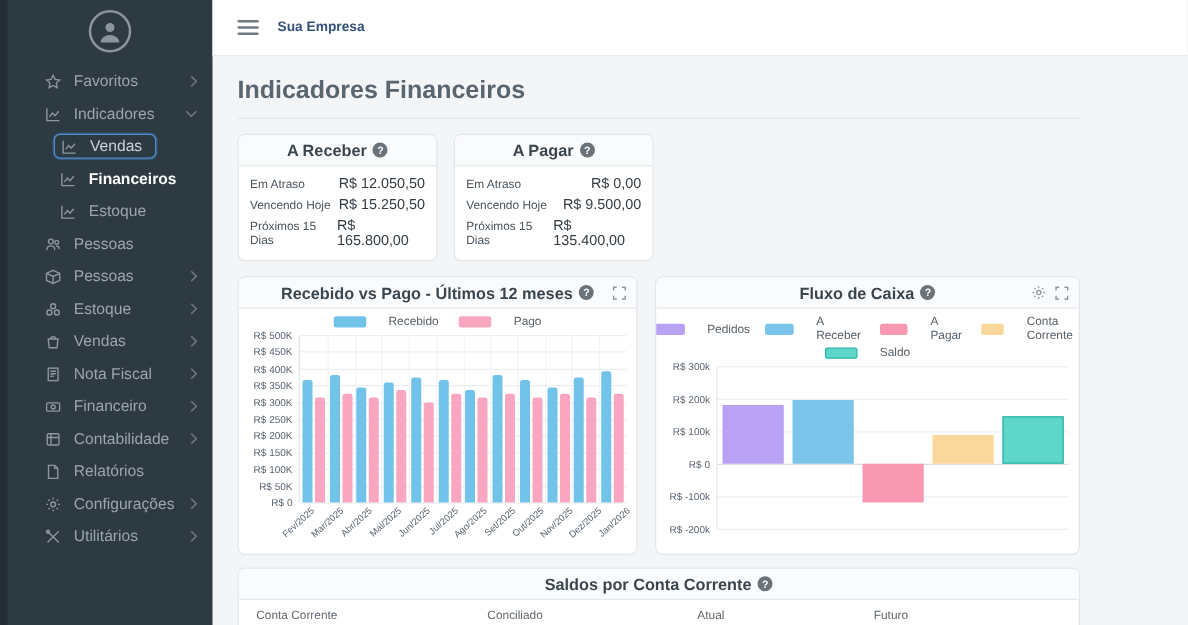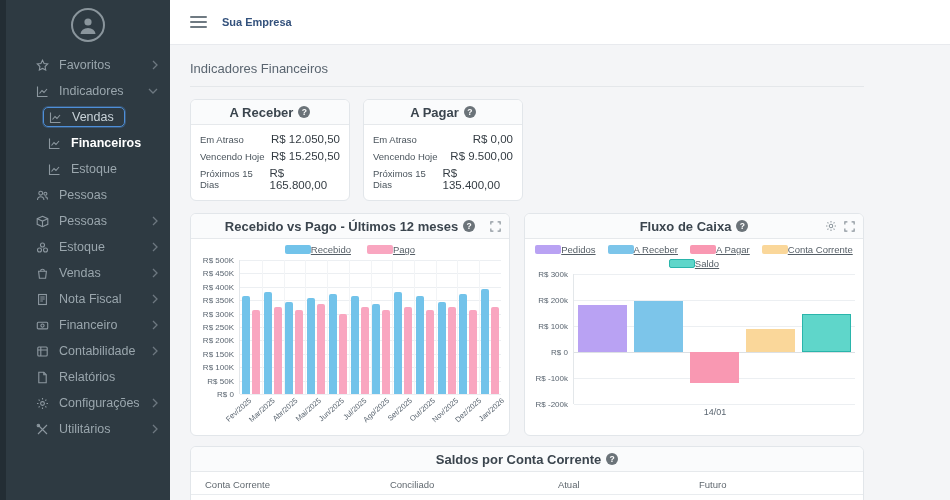--- a/index.html
+++ b/index.html
@@ -27,22 +27,22 @@
 
   
   .main { flex:1; display:flex; flex-direction:column; min-width:0; }
   .topbar { height:45px; background:#ffffff; border-bottom:1px solid #e8eaee;
             display:flex; align-items:center; gap:15px; padding-left:20px; flex:none; }
   .burger { cursor:pointer; }
   .burger span { display:block; width:17px; height:2px; background:#6f7a82; margin:3px 0; border-radius:1px; }
   .company { font-size:11px; font-weight:700; color:#33517c; cursor:pointer; }
 
   .content { flex:1; padding:10px 86px 0 20px; }
-  .page-title { font-size:13px; color:#5a6570; padding:6px 0 10px; border-bottom:1px solid #e4e7ea;
-                margin-bottom:12px; font-weight:400; }
+  .page-title { font-size:20px; color:#5a6570; padding:6px 0 10px; border-bottom:1px solid #e4e7ea;
+                margin-bottom:12px; font-weight:700; }
 
   .card { background:#fff; border:1px solid #e2e6ea; border-radius:6px; overflow:hidden; }
   .card-head { position:relative; height:25px; display:flex; align-items:center; justify-content:center;
                gap:5px; background:#fafbfc; border-bottom:1px solid #e6e9ec;
                font-size:13px; font-weight:700; color:#3b454e; }
   .help { width:12px; height:12px; border-radius:50%; background:#6b7379; color:#fff;
           font-size:8.5px; font-weight:700; display:inline-flex; align-items:center;
           justify-content:center; cursor:pointer; flex:none; }
   .head-icons { position:absolute; right:8px; top:0; height:100%; display:flex; align-items:center; gap:7px; color:#8a949b; }
   .head-icons .hicon { display:flex; cursor:pointer; }
@@ -53,21 +53,21 @@
   .summary-body { padding:5px 9px 7px; }
   .srow { display:flex; justify-content:space-between; align-items:baseline; padding:2.5px 0; }
   .srow .lbl { font-size:9.5px; color:#4a545c; }
   .srow .val { font-size:11.5px; color:#343c43; }
 
   
   .charts-row { display:flex; gap:14px; margin-bottom:10px; }
   .chart-card-1 { width:320px; height:223px; }
   .chart-card-2 { width:340px; height:223px; }
   .legend { display:flex; justify-content:center; gap:16px; margin:5px 0 3px; }
-  .legend-item { display:flex; align-items:center; gap:0; font-size:9.5px; color:#555e66; cursor:pointer;text-decoration:underline; }
+  .legend-item { display:flex; align-items:center; gap:18px; font-size:9.5px; color:#555e66; cursor:pointer; }
   .swatch { width:26px; height:9px; border-radius:2px; }
   .chart-body { display:flex; padding:2px 8px 0 6px; }
   .yaxis { position:relative; width:42px; flex:none; }
   .ytick { position:absolute; right:5px; font-size:8px; color:#5a6570; white-space:nowrap; }
   .plot { position:relative; flex:1; border-left:1px solid #e3e7ea; }
   .plot-1 { height:134px; }
   .plot-2 { height:130px; }
   .gline { position:absolute; left:0; right:0; height:1px; background:#eceff2; }
   .gline.zero { background:#dcе0e4; background:#dce0e4; }
   .vline { position:absolute; top:0; bottom:0; width:1px; background:#f2f4f6; }
@@ -563,21 +563,20 @@
               <div class="gline zero" style="top: 60%;"></div>
               <div class="gline" style="top: 80%;"></div>
               <div class="gline" style="top: 100%;"></div>
               <div class="fbar" style="background: rgb(185, 162, 243); left: 1.25%; height: 36%; bottom: 40%;"></div>
               <div class="fbar" style="background: rgb(124, 197, 234); left: 21.25%; height: 39%; bottom: 40%;"></div>
               <div class="fbar" style="background: rgb(249, 152, 178); left: 41.25%; height: 24%; top: 60%;"></div>
               <div class="fbar" style="background: rgb(250, 215, 154); left: 61.25%; height: 17.6%; bottom: 40%;"></div>
               <div class="fbar" style="background: rgb(95, 214, 202); border: 1px solid rgb(42, 181, 171); left: 81.25%; height: 29%; bottom: 40%;"></div>
             </div>
         </div>
-        <div class="xlabel-single">14/01</div>
       </div>
     </div>
 
     <div class="card table-card">
       <div class="card-head">
         <span>Saldos por Conta Corrente</span>
         <span class="help">?</span>
       </div>
       <table class="acc-table">
         <thead>

